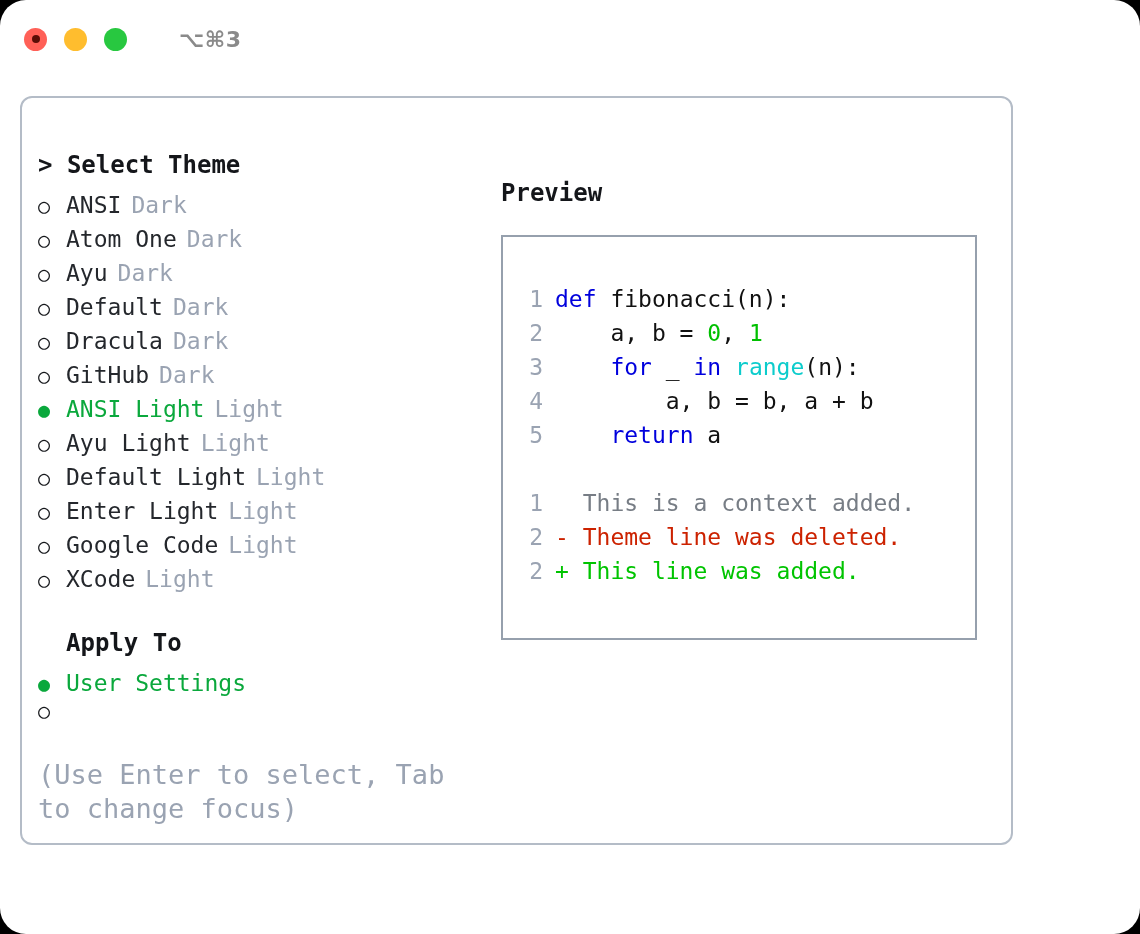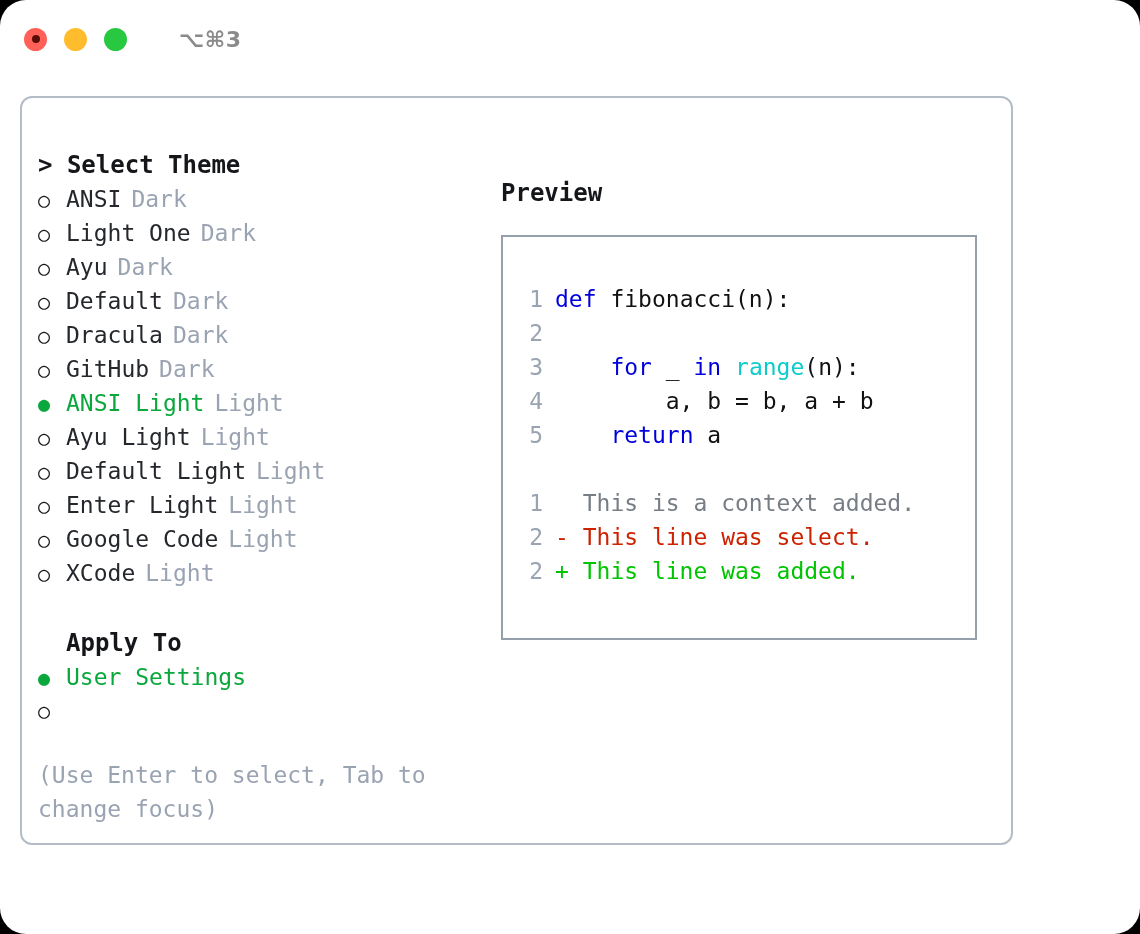--- a/index.html
+++ b/index.html
@@ -124,32 +124,33 @@
   .bullet {
     width: 28px;
     flex: 0 0 28px;
     font-size: 20px;
     color: #14161a;
     line-height: 34px;
   }
   .bullet.filled { color: #0aa83c; }
   .opt-name {
     color: #24272c;
+    margin-top: 6px;
   }
   .opt-name.selected { color: #0aa83c; }
   .opt-tag {
     color: #9aa3b2;
     padding-left: 10px;
   }
 
   .spacer-18 { height: 36px; }
   .spacer-30 { height: 30px; }
 
   .hint {
-    font-size: 23px;
+    font-size: 27px;
     line-height: 34px;
     color: #9aa3b2;
     width: 420px;
     white-space: pre-wrap;
     word-break: break-word;
   }
 
   
   .preview-title {
     font-size: 24px;
@@ -211,21 +212,21 @@
 
   <div class="panel">
     <div class="columns">
 
       <div class="left-col">
 
         <div class="section-head">&gt; Select Theme</div>
 
         <div id="theme-list">
             <div class="opt-row"><span class="bullet">○</span><span class="opt-name">ANSI</span><span class="opt-tag">Dark</span></div>
-            <div class="opt-row"><span class="bullet">○</span><span class="opt-name">Light One</span><span class="opt-tag">Dark</span></div>
+            <div class="opt-row"><span class="bullet">○</span><span class="opt-name">Atom One</span><span class="opt-tag">Dark</span></div>
             <div class="opt-row"><span class="bullet">○</span><span class="opt-name">Ayu</span><span class="opt-tag">Dark</span></div>
             <div class="opt-row"><span class="bullet">○</span><span class="opt-name">Default</span><span class="opt-tag">Dark</span></div>
             <div class="opt-row"><span class="bullet">○</span><span class="opt-name">Dracula</span><span class="opt-tag">Dark</span></div>
             <div class="opt-row"><span class="bullet">○</span><span class="opt-name">GitHub</span><span class="opt-tag">Dark</span></div>
             <div class="opt-row"><span class="bullet filled">●</span><span class="opt-name selected">ANSI Light</span><span class="opt-tag">Light</span></div>
             <div class="opt-row"><span class="bullet">○</span><span class="opt-name">Ayu Light</span><span class="opt-tag">Light</span></div>
             <div class="opt-row"><span class="bullet">○</span><span class="opt-name">Default Light</span><span class="opt-tag">Light</span></div>
             <div class="opt-row"><span class="bullet">○</span><span class="opt-name">Enter Light</span><span class="opt-tag">Light</span></div>
             <div class="opt-row"><span class="bullet">○</span><span class="opt-name">Google Code</span><span class="opt-tag">Light</span></div>
             <div class="opt-row"><span class="bullet">○</span><span class="opt-name">XCode</span><span class="opt-tag">Light</span></div>
@@ -244,29 +245,29 @@
 
         <div class="hint">(Use Enter to select, Tab to change focus)</div>
       </div>
 
       <div class="right-col">
         <div class="preview-title">Preview</div>
 
         <div class="preview-box">
           <div id="code-block">
               <div class="code-line"><span class="lineno">1</span><span class="code-text"><span class="tok-kw">def </span><span class="tok-pl">fibonacci(n):</span></span></div>
-              <div class="code-line"><span class="lineno">2</span></div>
+              <div class="code-line"><span class="lineno">2</span><span class="code-text"><span class="tok-pl">    a, b = </span><span class="tok-num">0</span><span class="tok-pl">, </span><span class="tok-num">1</span></span></div>
               <div class="code-line"><span class="lineno">3</span><span class="code-text"><span class="tok-pl">    </span><span class="tok-kw">for</span><span class="tok-pl"> _ </span><span class="tok-kw">in</span><span class="tok-pl"> </span><span class="tok-fn">range</span><span class="tok-pl">(n):</span></span></div>
               <div class="code-line"><span class="lineno">4</span><span class="code-text"><span class="tok-pl">        a, b = b, a + b</span></span></div>
               <div class="code-line"><span class="lineno">5</span><span class="code-text"><span class="tok-pl">    </span><span class="tok-kw">return</span><span class="tok-pl"> a</span></span></div>
             </div>
           <div class="blank-line"></div>
           <div id="diff-block">
               <div class="code-line"><span class="lineno">1</span><span class="diff-ctx">  This is a context added.</span></div>
-              <div class="code-line"><span class="lineno">2</span><span class="diff-del">- This line was select.</span></div>
+              <div class="code-line"><span class="lineno">2</span><span class="diff-del">- Theme line was deleted.</span></div>
               <div class="code-line"><span class="lineno">2</span><span class="diff-add">+ This line was added.</span></div>
             </div>
         </div>
       </div>
 
     </div>
   </div>
 </div>
 
 </body></html>

